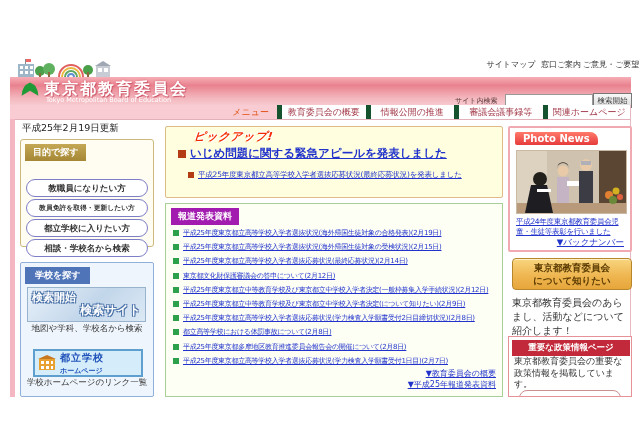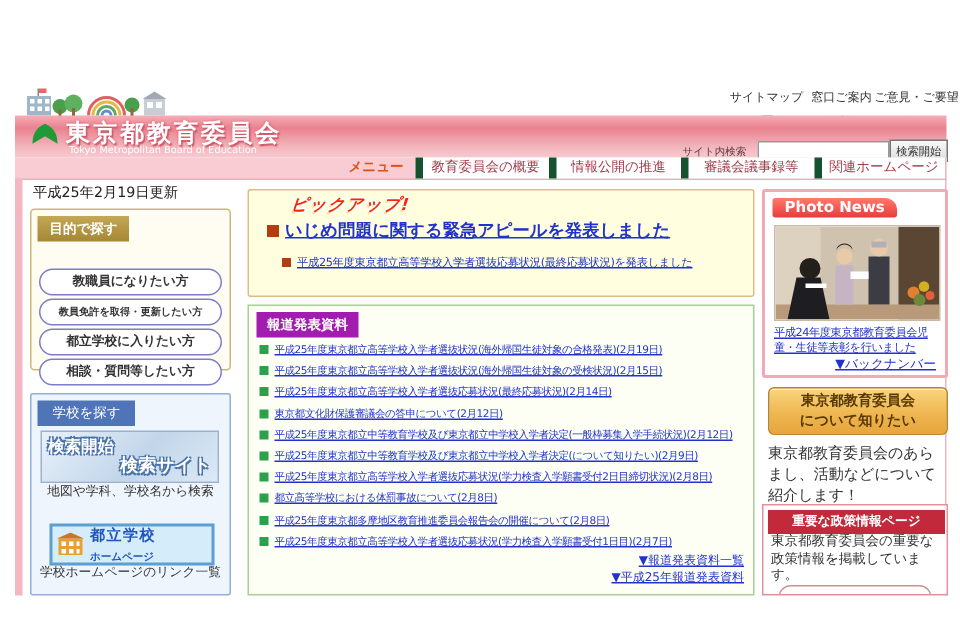--- a/index.html
+++ b/index.html
@@ -19,39 +19,39 @@
            background:linear-gradient(180deg,#f6aeb6 0%,#e9828f 30%,#f3b6bd 75%,#f7c9cf 100%);}
   .site-title{left:44px;top:79px;font-size:16px;font-weight:bold;color:#fff;letter-spacing:2px;
               text-shadow:1px 1px 1px #c56,0 0 2px #d67;}
   .site-sub{left:46px;top:96px;font-size:6.5px;color:#fff;}
   .search-label{left:455px;top:96px;font-size:7px;color:#5a3a3a;}
   .search-input{left:505px;top:94px;width:82px;height:11px;border:1px solid #999;background:#fff;font-size:8px;padding:0 2px;}
   .search-btn{left:593px;top:93px;width:37px;height:13px;background:linear-gradient(#f8f8f8,#ddd);
               border:1px solid #777;font-size:7.5px;color:#333;text-align:center;line-height:13px;}
   .navrow{left:10px;top:105px;width:621px;height:14px;background:#f8ccd2;display:flex;
           border-bottom:1px solid #e2b0b8;}
-  .nav-menu{width:267px;text-align:right;font-size:9px;font-weight:bold;color:#e05010;
+  .nav-menu{width:267px;text-align:right;font-size:9px;font-weight:normal;color:#e05010;
             line-height:14px;padding-right:8px;box-sizing:border-box;}
   .nav-tab{flex:1;background:#fff;border-left:5px solid #14532d;font-size:9px;color:#a33a4a;
            text-align:center;line-height:14px;cursor:pointer;white-space:nowrap;overflow:hidden;}
 
   
   .leftstrip{left:10px;top:119px;width:5px;height:278px;background:#f4b6c0;}
   .updated{left:22px;top:122px;font-size:9.5px;color:#222;}
   .purpose-box{left:20px;top:139px;width:132px;height:106px;background:#fffdf2;
                border:1px solid #cbb87a;border-radius:3px;}
   .purpose-head{left:4px;top:4px;background:linear-gradient(180deg,#c4a855,#a58735);color:#fff;
                 font-size:9px;font-weight:bold;padding:2px 8px;white-space:nowrap;}
   .pill-btn{left:5px;width:120px;height:16px;background:#fff;border:1.5px solid #7d7dc8;
             border-radius:9px;font-size:8.5px;font-weight:bold;color:#333;text-align:center;
             line-height:16px;white-space:nowrap;overflow:hidden;cursor:pointer;margin-top:17px;}
   .pill-small{font-size:6.8px;}
   .school-box{left:20px;top:262px;width:132px;height:133px;background:#eef5fc;
               border:1px solid #8fb0d8;border-radius:2px;}
-  .school-head{left:4px;top:4px;background:#4f74b8;color:#fff;font-size:9px;font-weight:normal;
+  .school-head{left:4px;top:4px;background:#4f74b8;color:#fff;font-size:9px;font-weight:bold;
                padding:2px 10px;white-space:nowrap;text-align:center;}
   .hs-banner{left:6px;top:24px;width:117px;height:33px;border:1px solid #9ab3cc;
              background:linear-gradient(135deg,#e8f1fa 0%,#c2d6ea 55%,#dce9f5 100%);cursor:pointer;}
   .hs-l1{position:absolute;left:4px;top:2px;font-size:11px;font-weight:bold;color:#fff;
          text-shadow:1px 1px 0 #4a72a8,-1px -1px 0 #4a72a8,1px -1px 0 #4a72a8,-1px 1px 0 #4a72a8;}
   .hs-l2{position:absolute;right:4px;bottom:2px;font-size:12px;font-weight:bold;color:#fff;
          text-shadow:1px 1px 0 #4a72a8,-1px -1px 0 #4a72a8,1px -1px 0 #4a72a8,-1px 1px 0 #4a72a8;}
   .school-cap{left:4px;top:60px;width:124px;font-size:8.5px;color:#333;text-align:center;line-height:11px;}
   .hp-btn{left:12px;top:86px;width:106px;height:24px;background:#d5ecfb;border:2px solid #5f9fd0;
           display:flex;align-items:center;cursor:pointer;}
@@ -191,21 +191,21 @@
   <div class="abs leftstrip"></div>
   <div class="abs rightline"></div>
 
   <div class="abs updated nowrap">平成25年2月19日更新</div>
 
   <div class="abs purpose-box">
     <div class="abs purpose-head">目的で探す</div>
     <div class="abs pill-btn" style="top:22px;">教職員になりたい方</div>
     <div class="abs pill-btn pill-small" style="top:42px;">教員免許を取得・更新したい方</div>
     <div class="abs pill-btn" style="top:62px;">都立学校に入りたい方</div>
-    <div class="abs pill-btn" style="top:82px;">相談・質問等したい方</div>
+    <div class="abs pill-btn" style="top:82px;">相談・学校名から検索</div>
   </div>
 
   <div class="abs school-box">
     <div class="abs school-head">学校を探す</div>
     <div class="abs hs-banner">
       <span class="hs-l1">検索開始</span>
       <span class="hs-l2">検索サイト</span>
     </div>
     <div class="abs school-cap">地図や学科、学校名から検索</div>
     <div class="abs hp-btn">
@@ -274,21 +274,21 @@
         </div>
       <div class="press-row">
           <span class="gbullet"></span>
           <span class="link">平成25年度東京都多摩地区教育推進委員会報告会の開催について(2月8日)</span>
         </div>
       <div class="press-row">
           <span class="gbullet"></span>
           <span class="link">平成25年度東京都立高等学校入学者選抜応募状況(学力検査入学願書受付1日目)(2月7日)</span>
         </div>
     </div>
-    <div class="abs press-more" style="top:164px;"><span class="link">▼報道発表資料一覧</span></div>
+    <div class="abs press-more" style="top:164px;"><span class="link">▼教育委員会の概要</span></div>
     <div class="abs press-more" style="top:175px;"><span class="link">▼平成25年報道発表資料</span></div>
   </div>
 
   <div class="abs photo-box">
     <div class="abs photo-head">Photo News</div>
     <div class="abs photo-img">
       <svg width="109" height="62" viewBox="0 0 109 62">
         <rect x="0" y="0" width="109" height="62" fill="#cfc2ae"></rect>
         <rect x="0" y="0" width="30" height="62" fill="#ddd2bf"></rect>
         <rect x="82" y="0" width="27" height="62" fill="#5a4632"></rect>

